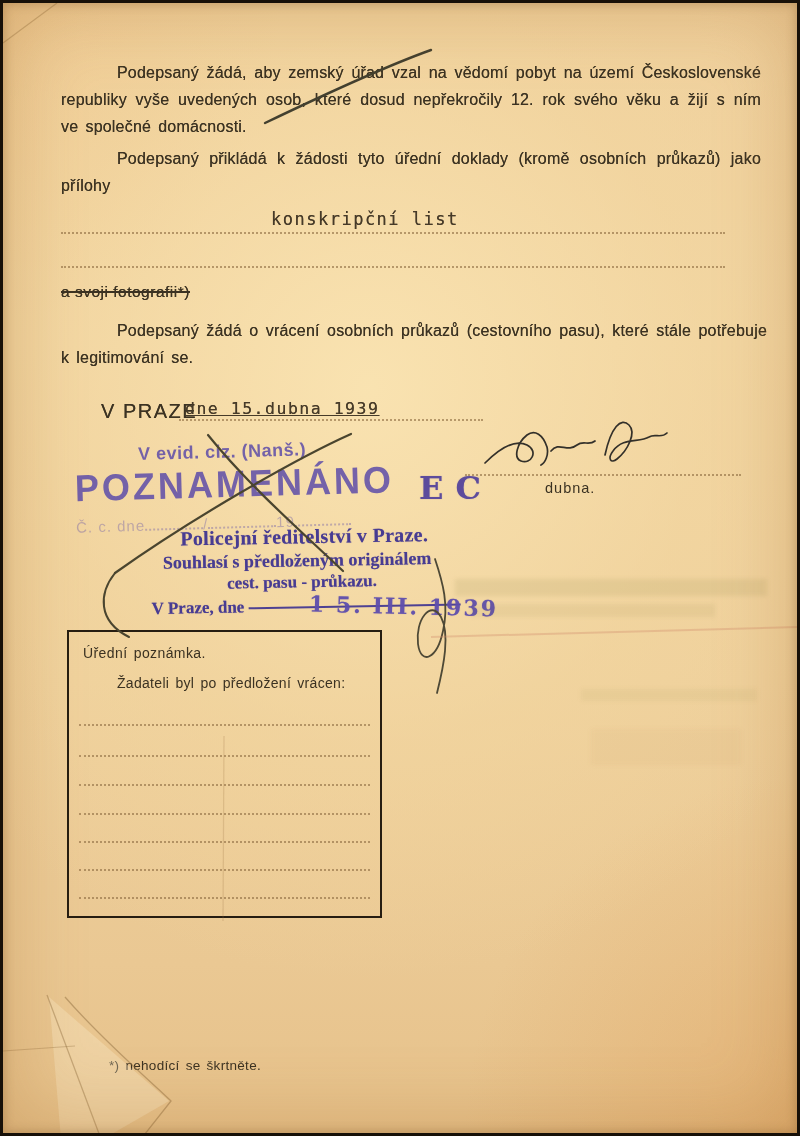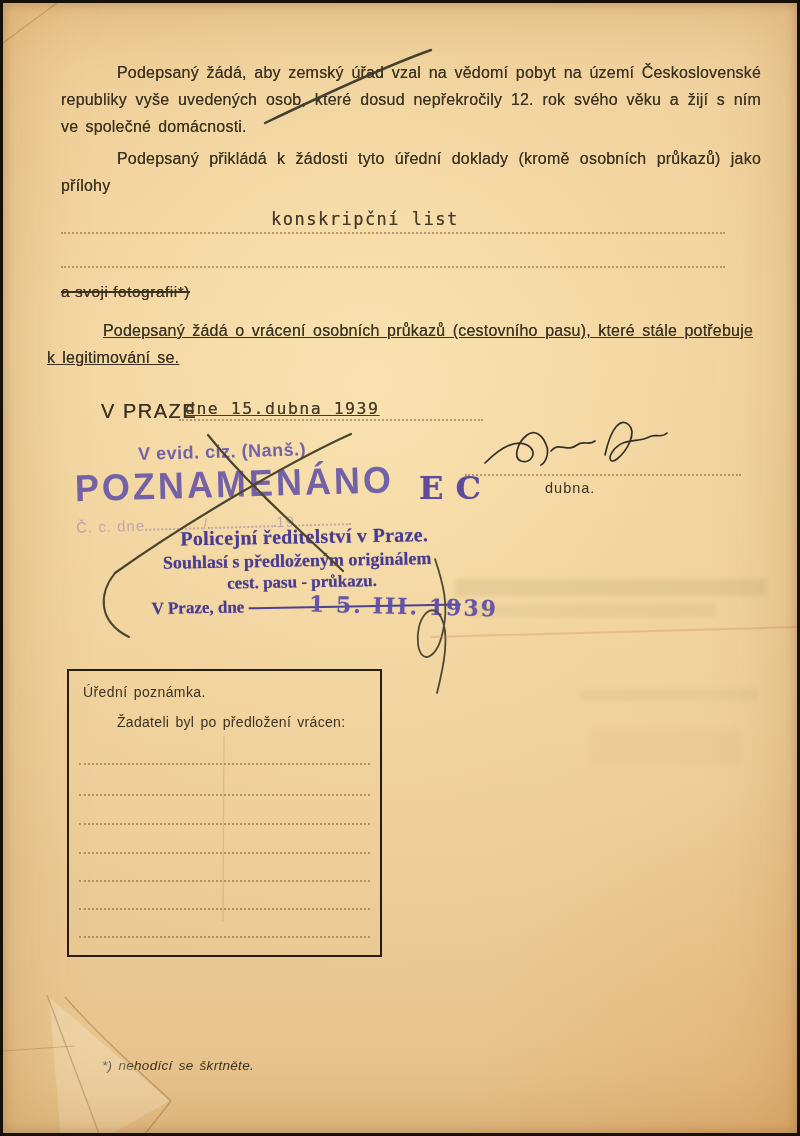--- a/index.html
+++ b/index.html
@@ -75,21 +75,20 @@
     color:rgba(94,78,172,.92);
     transform:rotate(1.5deg);
     text-shadow:0 0 1px rgba(94,78,172,.45);
   }
   .podpis{font-size:14.5px;letter-spacing:1px;}
   .vpraze{font-size:20px;letter-spacing:1.5px;text-shadow:0 0 .5px rgba(59,50,34,.85);}
   
   .note-box{
     width:315px;height:288px;border:2px solid #261d11;
     box-sizing:border-box;
-    margin-top:39px;
   }
   .note-box .title{position:absolute;left:14px;top:13px;font-size:14px;letter-spacing:.4px;word-spacing:2px;}
   .note-box .subtitle{position:absolute;left:48px;top:43px;font-size:14px;letter-spacing:.3px;word-spacing:2px;}
   .note-box .dl{position:absolute;left:10px;right:10px;border-bottom:2px dotted rgba(120,85,45,.5);}
   .footnote{font-size:13.5px;letter-spacing:.3px;word-spacing:2px;}
   .bleed{filter:blur(2px);pointer-events:none;}
   svg.overlay{position:absolute;left:0;top:0;pointer-events:none;}
 </style>
 </head>
 <body>
@@ -101,21 +100,21 @@
   <div class="abs para indent" style="left:58px;top:142px;width:700px;">Podepsaný přikládá k žádosti tyto úřední doklady (kromě osobních průkazů) jako přílohy</div>
 
 
   <div class="abs typed" style="left:268px;top:206px;">konskripční list</div>
 
   <div class="abs dotline" style="left:58px;top:229px;width:664px;"></div>
   <div class="abs dotline" style="left:58px;top:263px;width:664px;"></div>
 
   <div class="abs struck" style="left:58px;top:280px;">a svoji fotografii*)</div>
 
-  <div class="abs para indent" style="left:44px;top:314px;width:706px;text-decoration:underline;">Podepsaný žádá o vrácení osobních průkazů (cestovního pasu), které stále potřebuje k legitimování se.</div>
+  <div class="abs para indent" style="left:58px;top:314px;width:706px;">Podepsaný žádá o vrácení osobních průkazů (cestovního pasu), které stále potřebuje k legitimování se.</div>
 
   <div class="abs vpraze" style="left:98px;top:397px;">V PRAZE</div>
   <div class="abs typed" style="left:182px;top:396px;font-size:16.5px;text-decoration:underline;">dne 15.dubna 1939</div>
   <div class="abs dotline" style="left:176px;top:416px;width:304px;"></div>
 
   <div class="abs stamp-evid" style="left:72px;top:438px;">
     <div class="l1">V evid. ciz. (Nanš.)</div>
     <div class="l2">POZNAMENÁNO</div>
     <div class="l3">
       <span>Č. c. dne</span>
@@ -153,21 +152,21 @@
     <div class="subtitle">Žadateli byl po předložení vrácen:</div>
     <div class="dl" style="top:92px;"></div>
     <div class="dl" style="top:123px;"></div>
     <div class="dl" style="top:152px;"></div>
     <div class="dl" style="top:181px;"></div>
     <div class="dl" style="top:209px;"></div>
     <div class="dl" style="top:237px;"></div>
     <div class="dl" style="top:265px;"></div>
   </div>
 
-  <div class="abs footnote" style="left:99px;top:1055px;font-style:italic;">*) nehodící se škrtněte.</div>
+  <div class="abs footnote" style="left:106px;top:1055px;">*) nehodící se škrtněte.</div>
 
   <svg class="overlay" width="800" height="1136" viewBox="0 0 800 1136">
 
     <path d="M262,120 C 310,97 386,62 428,47" stroke="#43402f" stroke-width="2.4" fill="none" stroke-linecap="round"></path>
 
     <path d="M112,570 C 185,518 290,457 348,431" stroke="#4a452f" stroke-width="2.2" fill="none" stroke-linecap="round"></path>
     <path d="M205,432 C 245,482 300,530 340,568" stroke="#4a452f" stroke-width="2.2" fill="none" stroke-linecap="round"></path>
     <path d="M112,570 C 96,590 94,618 126,634" stroke="#4a452f" stroke-width="2" fill="none" stroke-linecap="round"></path>
 
     <path d="M432,556 C 440,580 446,602 440,628 C 434,656 418,663 415,641 C 412,617 428,596 438,614 C 447,631 441,662 434,690" stroke="#4e4936" stroke-width="1.8" fill="none" stroke-linecap="round"></path>

